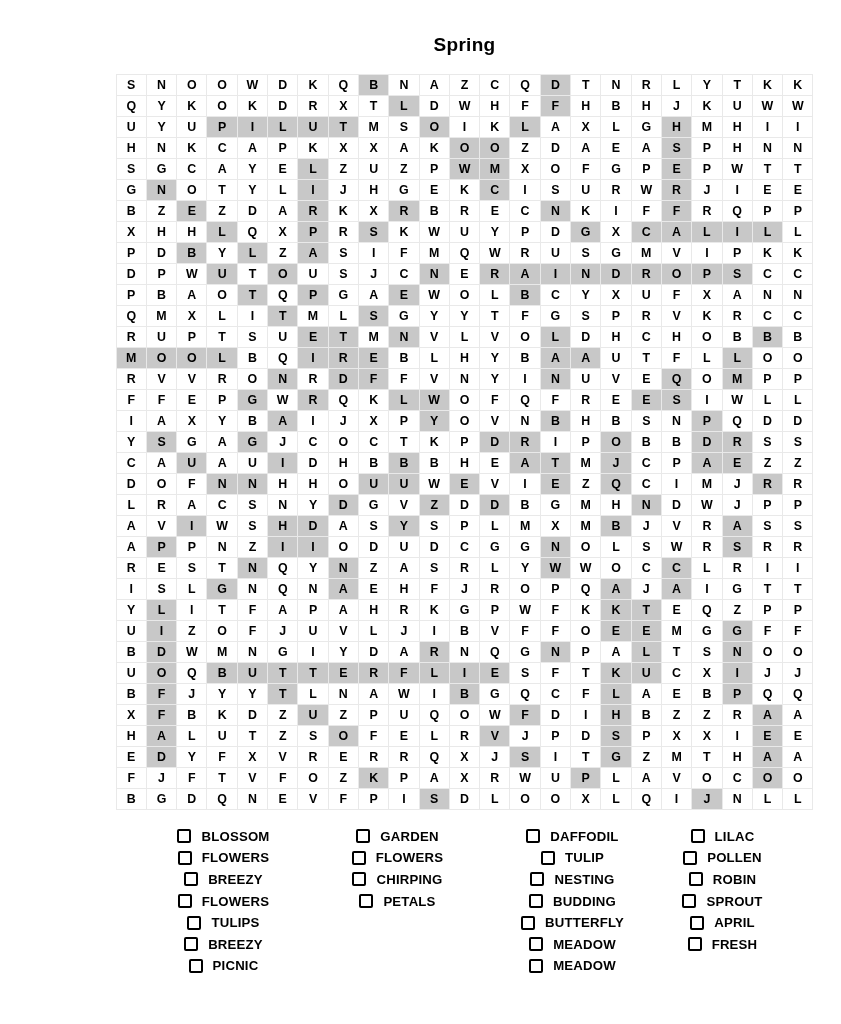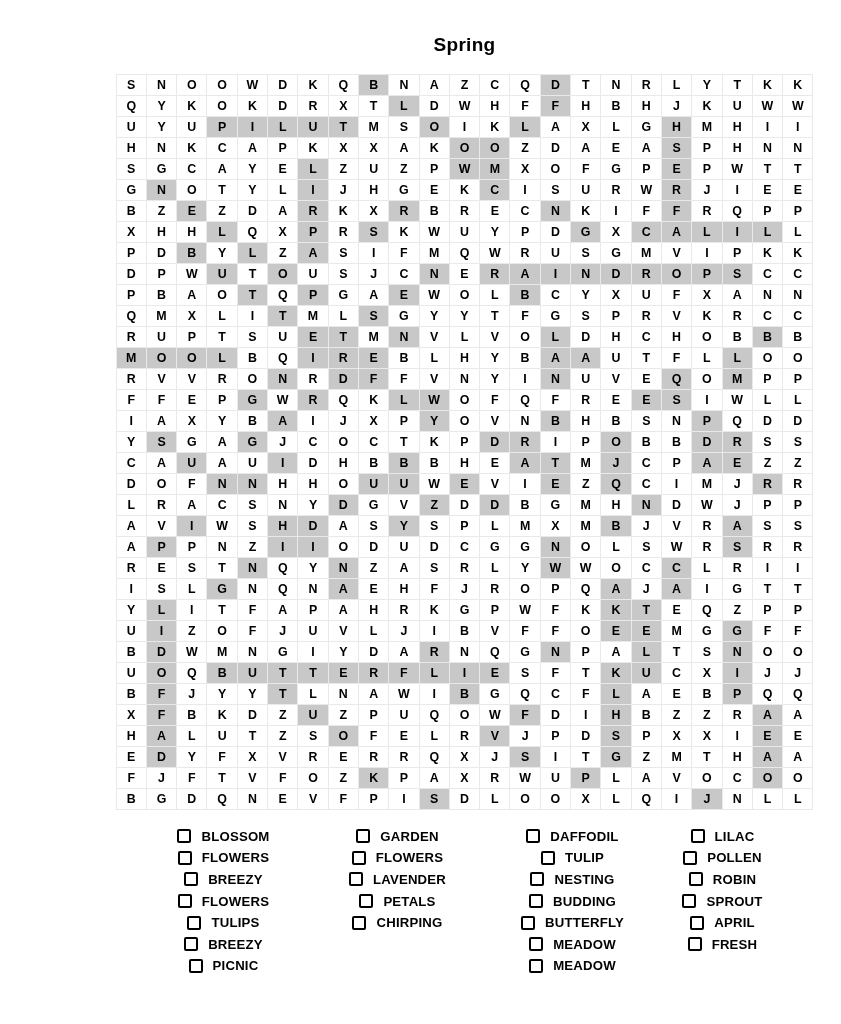--- a/index.html
+++ b/index.html
@@ -1023,29 +1023,25 @@
         <div class="wl-item">
           <span class="wl-box"></span>
           <span class="wl-label">GARDEN</span>
         </div>
         <div class="wl-item">
           <span class="wl-box"></span>
           <span class="wl-label">FLOWERS</span>
         </div>
         <div class="wl-item">
           <span class="wl-box"></span>
-          <span class="wl-label">LAVENDER</span>
+          <span class="wl-label">CHIRPING</span>
         </div>
         <div class="wl-item">
           <span class="wl-box"></span>
           <span class="wl-label">PETALS</span>
-        </div>
-        <div class="wl-item">
-          <span class="wl-box"></span>
-          <span class="wl-label">CHIRPING</span>
         </div>
       </div>
       <div class="wl-col c2">
         <div class="wl-item">
           <span class="wl-box"></span>
           <span class="wl-label">DAFFODIL</span>
         </div>
         <div class="wl-item">
           <span class="wl-box"></span>
           <span class="wl-label">TULIP</span>

